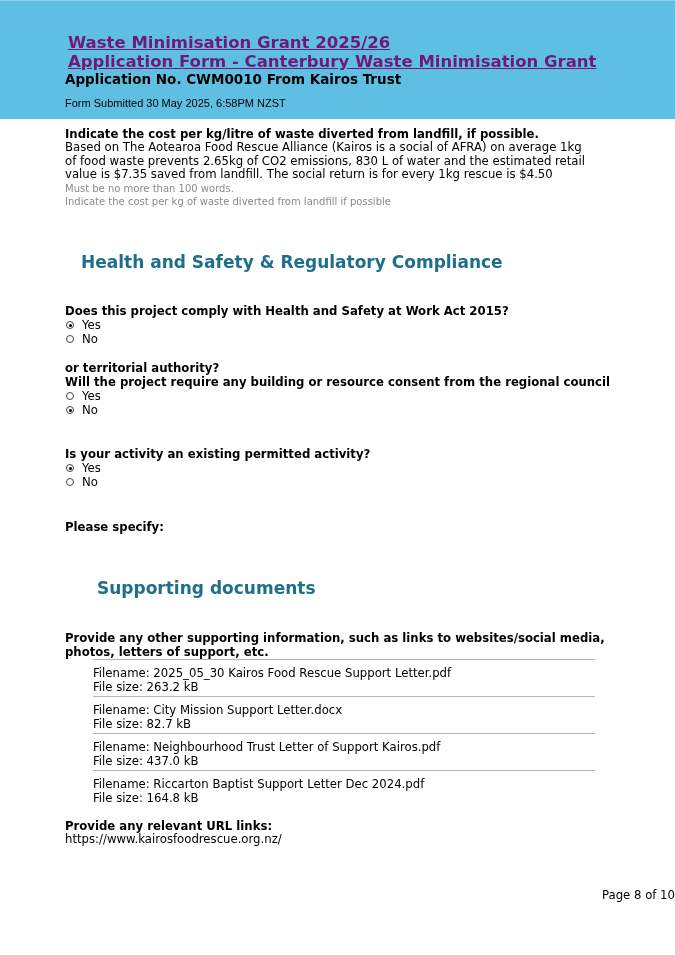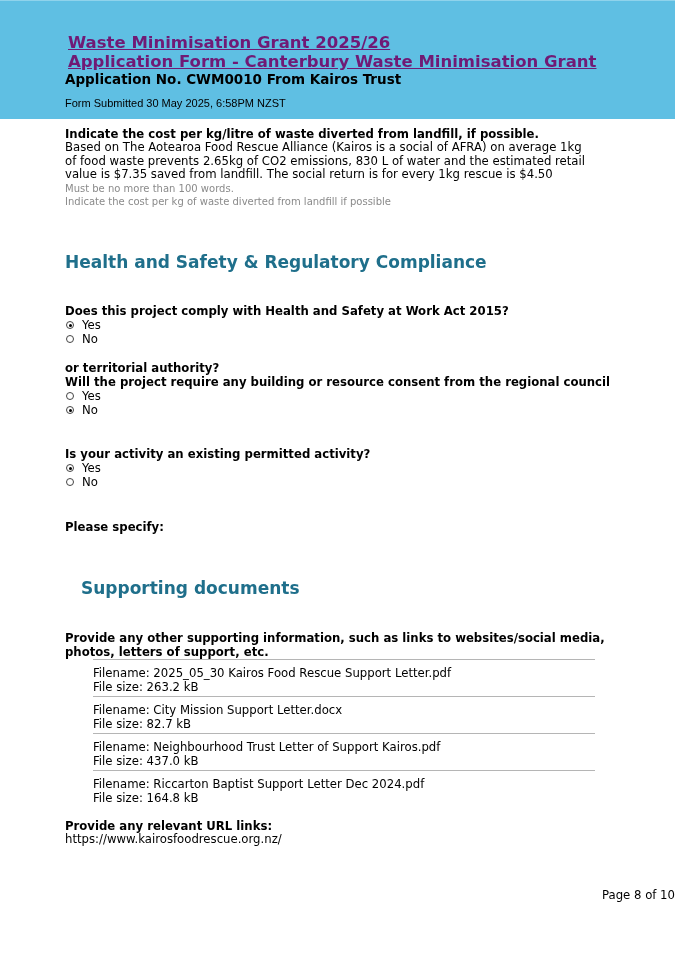--- a/index.html
+++ b/index.html
@@ -42,21 +42,21 @@
       font-weight: bold; font-size: 11.7px; line-height: 14px;
     }
     .ans {
       font-size: 11.7px; line-height: 13.5px;
     }
     .hint {
       font-size: 10px; line-height: 13px; color: #8a8a8a;
     }
     .section-title {
       color: #1f6f8b; font-weight: bold; font-size: 17px;
-      position: absolute; left: 0; white-space: nowrap;
+      position: absolute; left: 16px; white-space: nowrap;
     }
     .radio-row {
       display: flex; align-items: center;
       font-size: 11.7px; line-height: 14px; height: 14px;
     }
     .radio {
       width: 8px; height: 8px; border: 1px solid #444;
       border-radius: 50%; margin-right: 8px; margin-left: 1px;
       position: relative; box-sizing: border-box;
     }

